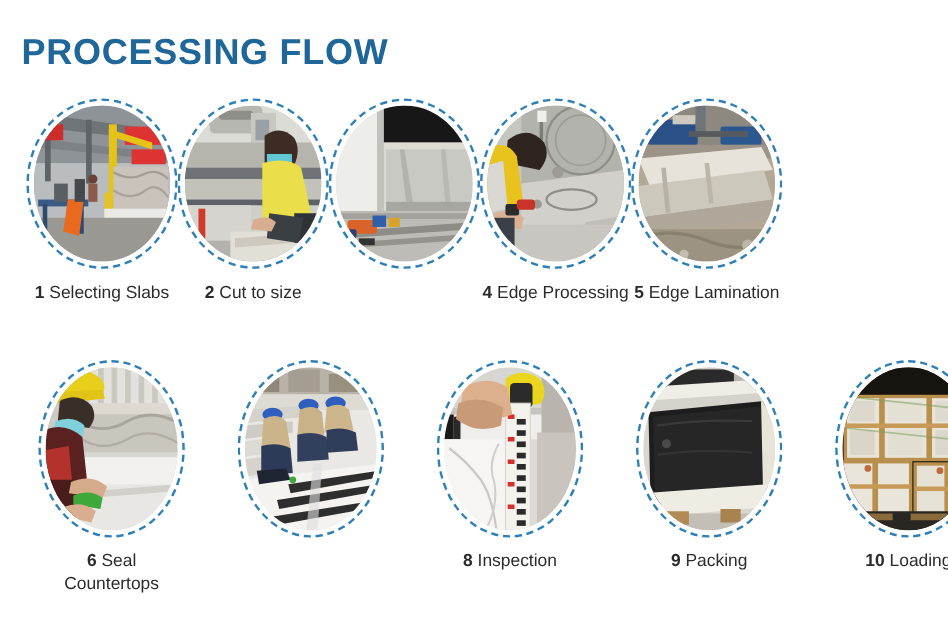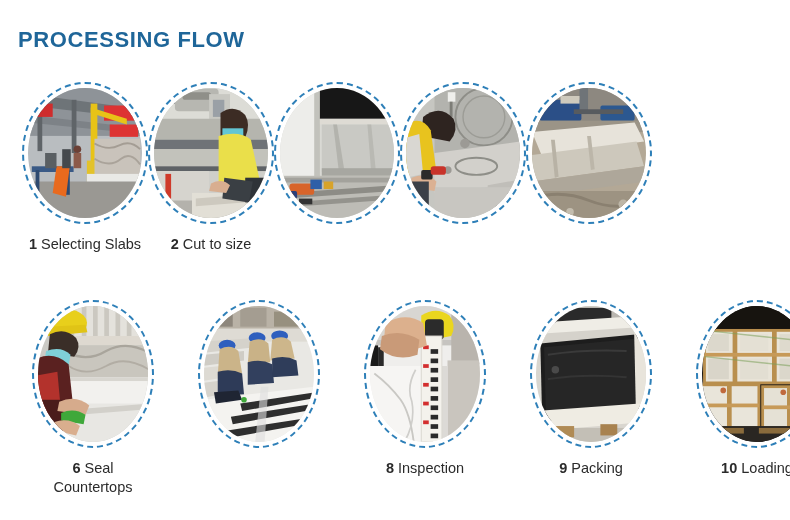--- a/index.html
+++ b/index.html
@@ -13,21 +13,21 @@
     overflow: hidden;
     font-family: "Liberation Sans", sans-serif;
     position: relative;
   }
 
   
   #page-title {
     position: absolute;
     left: 18px;
     top: 27px;
-    font-size: 22px;
+    font-size: 30px;
     font-weight: bold;
     letter-spacing: 0.6px;
     color: #1f6699;
     white-space: nowrap;
   }
 
   
   .row {
     position: absolute;
     left: 0;
@@ -206,20 +206,21 @@
           <path d="M18 32 q18 -14 32 2 q6 12 -4 24 l-30 -6 Z" fill="#2e2420"></path>
           <path d="M0 40 q16 -10 26 6 l6 44 l-34 4 Z" fill="#e8c31e"></path>
           <path d="M0 54 L14 50 L18 92 L0 96 Z" fill="#d9d7d2"></path>
           <path d="M6 96 q16 -6 26 4 l-2 10 l-26 -4 Z" fill="#dbb193"></path>
           <rect x="16" y="88" width="12" height="10" rx="2" fill="#2b2b2b"></rect>
           <rect x="26" y="84" width="16" height="9" rx="3" fill="#c8332a"></rect>
           <rect x="0" y="100" width="24" height="40" fill="#3b4048"></rect>
         </svg>
       </div>
     </div>
+    <div class="caption"><span class="num">4</span> Edge Processing</div>
   </div>
 
   <div class="step">
     <div class="photo-wrap">
       <div class="photo">
         <svg viewBox="0 0 120 140" preserveAspectRatio="xMidYMid slice">
           <rect x="0" y="0" width="120" height="140" fill="#b3a896"></rect>
           <rect x="0" y="0" width="120" height="40" fill="#8d8880"></rect>
           <rect x="8" y="14" width="44" height="22" rx="2" fill="#2b4f87"></rect>
           <rect x="72" y="20" width="36" height="16" rx="2" fill="#2c5890"></rect>
@@ -233,20 +234,21 @@
           <path d="M58 52 L62 88 L66 87 L62 52 Z" fill="#bcb6a9"></path>
           <path d="M0 100 L118 84 L120 100 L0 116 Z" fill="#aea79a"></path>
           <rect x="0" y="110" width="120" height="30" fill="#9d9382"></rect>
           <path d="M0 118 q30 -10 60 2 q30 12 60 0" stroke="#8a8070" stroke-width="3" fill="none"></path>
           <circle cx="16" cy="126" r="5" fill="#cfc9ba"></circle>
           <circle cx="40" cy="132" r="4" fill="#c4bdae"></circle>
           <circle cx="96" cy="124" r="5" fill="#bdb6a7"></circle>
         </svg>
       </div>
     </div>
+    <div class="caption"><span class="num">5</span> Edge Lamination</div>
   </div>
 </div>
 
 <div class="row" id="row-2">
 
   <div class="step">
     <div class="photo-wrap">
       <div class="photo">
         <svg viewBox="0 0 120 145" preserveAspectRatio="xMidYMid slice">
           <rect x="0" y="0" width="120" height="145" fill="#cbcac5"></rect>

